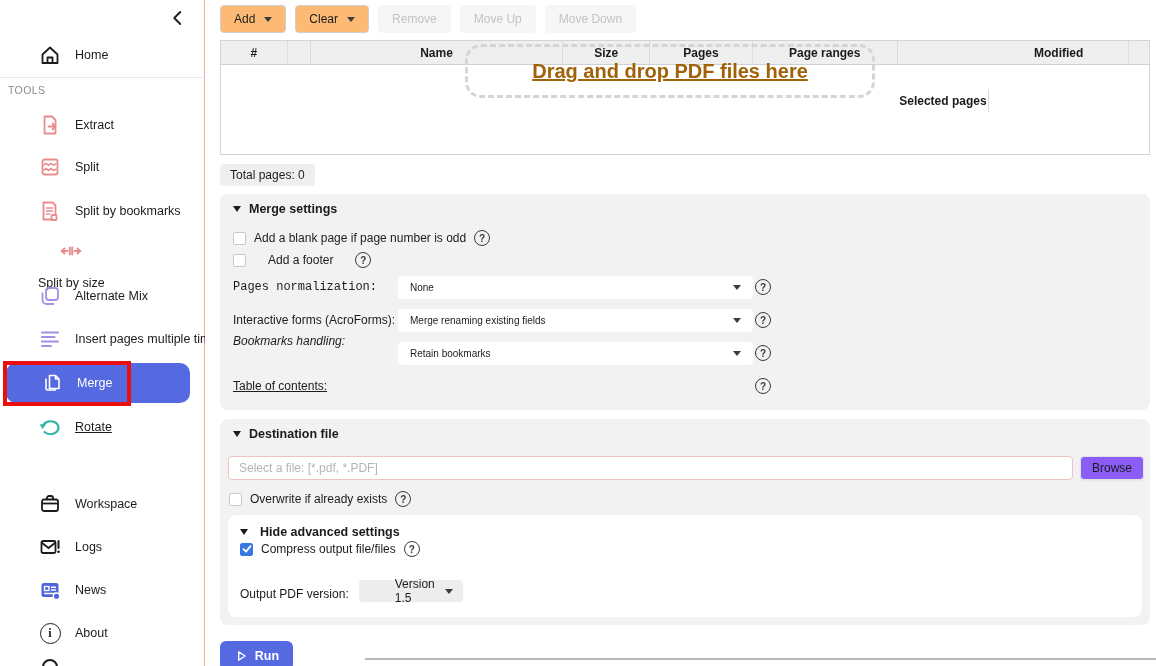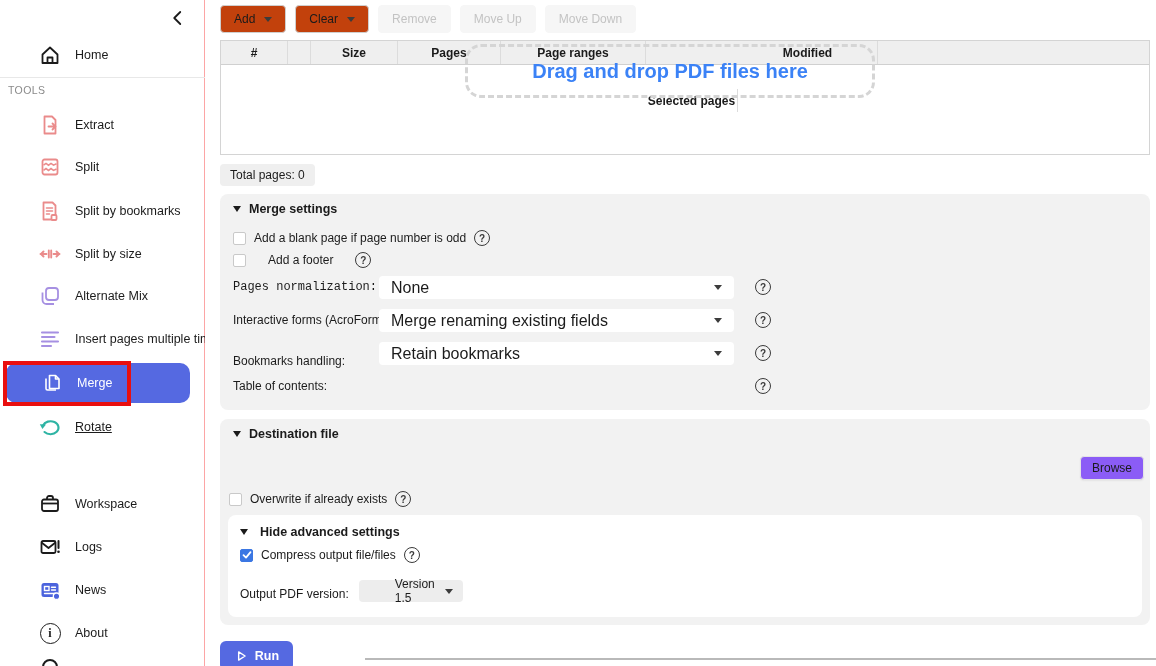--- a/index.html
+++ b/index.html
@@ -31,57 +31,57 @@
     border:4px solid #e90f0f; z-index:20; pointer-events:none; }
   .about-circle { width:21px; height:21px; border:1.8px solid #1b1b1b; border-radius:50%;
     display:flex; align-items:center; justify-content:center; font-size:12px;
     font-weight:bold; font-family:"Liberation Serif", serif; }
 
   
   .main { position:absolute; left:205px; top:0; width:951px; height:666px; background:#fff; }
 
   .toolbar { position:absolute; left:15px; top:5px; display:flex; gap:9px; }
   .tb-btn { height:28px; padding:0 13px; border-radius:4px; font-size:12px;
-    display:flex; align-items:center; gap:9px; background:#c2410c;
+    display:flex; align-items:center; gap:9px; background:#fdba74;
     border:1px solid #cfcfcf; cursor:pointer; }
   .tb-btn.disabled { background:#f6f6f6; border-color:#f6f6f6; color:#c3c3c3; }
   .caret { width:0; height:0; border-left:4px solid transparent;
     border-right:4px solid transparent; border-top:5px solid #3c3c3c; }
 
   .ftable { position:absolute; left:15px; top:40px; width:930px; height:115px;
     border:1px solid #d4d4d4; background:#fff; }
   .thead { display:flex; height:24px; background:#efefef; border-bottom:1px solid #d0d0d0; }
   .th { display:flex; align-items:center; justify-content:center; font-size:12px;
     font-weight:bold; border-right:1px solid #dcdcdc; height:100%; }
   .th:last-child { border-right:none; }
   .dropzone { position:absolute; left:260px; top:44px; width:410px; height:54px;
     border:3px dashed #d5d5d5; border-radius:16px; display:flex; align-items:center;
-    justify-content:center; color:#3b82f6; font-size:20px; font-weight:bold; }
+    justify-content:center; color:#a16207; font-size:20px; font-weight:bold;text-decoration:underline; }
 
   .total-badge { position:absolute; left:15px; top:164px; background:#efefef;
     border-radius:4px; padding:4px 10px; font-size:12px; }
 
   .panel { position:absolute; left:15px; width:930px; background:#f2f2f2; border-radius:8px; }
   .panel.merge { top:194px; height:216px; }
   .panel.dest  { top:419px; height:206px; }
   .sec-hdr { position:absolute; display:flex; align-items:center; gap:8px;
     font-size:12.5px; font-weight:bold; cursor:pointer; }
   .tri { width:0; height:0; border-left:4.5px solid transparent;
     border-right:4.5px solid transparent; border-top:6px solid #1b1b1b; }
   .cb-row { position:absolute; display:flex; align-items:center; gap:8px; font-size:12px; }
   .checkbox { width:13px; height:13px; border:1px solid #c9c9c9; border-radius:2px;
     background:#fff; cursor:pointer; display:flex; align-items:center; justify-content:center; }
   .checkbox.checked { background:#3b77e3; border-color:#3b77e3; }
   .help { width:16px; height:16px; border:1.4px solid #3a3a3a; border-radius:50%;
     display:flex; align-items:center; justify-content:center; font-size:10px;
     font-weight:bold; color:#3a3a3a; cursor:pointer; flex:0 0 16px; }
   .fld-label { position:absolute; left:13px; font-size:12px; line-height:23px; }
-  .dd { position:absolute; left:159px; width:355px; height:23px; background:#fff;
+  .dd { position:absolute; left:178px; width:355px; height:23px; background:#fff;
     border-radius:4px; display:flex; align-items:center; padding:0 12px;
-    font-size:16px; cursor:pointer; }
+    font-size:10px; cursor:pointer; }
   .dd .caret { margin-left:auto; }
   .dd-help { position:absolute; left:535px; }
 
   .dest-input { position:absolute; left:8px; top:37px; width:845px; height:24px;
     border:1px solid #f0c3c3; border-radius:4px; padding:0 10px; font-size:12px;
     font-family:"Liberation Sans", sans-serif; background:#fff; outline:none; }
   .dest-input::placeholder { color:#b5b5b5; }
   .browse-btn { position:absolute; left:860px; top:37px; width:64px; height:24px;
     background:#8b5cf6; border:1px solid #e4e4e4; border-radius:4px; font-size:12px;
     display:flex; align-items:center; justify-content:center; cursor:pointer;
@@ -151,21 +151,21 @@
     <span class="ic pink">
       <svg width="24" height="24" viewBox="0 0 24 24">
           <path d="M5.5 3.5h9l3 3v14h-12z" fill="none" stroke="currentColor" stroke-width="1.8" stroke-linejoin="round"></path>
           <path d="M8.5 9h6M8.5 12h6M8.5 15h3" stroke="currentColor" stroke-width="1.6" stroke-linecap="round"></path>
           <rect x="13.5" y="16" width="5" height="5" rx="1" fill="#fff" stroke="currentColor" stroke-width="1.8"></rect>
         </svg>
     </span>
     <span>Split by bookmarks</span>
   </div>
 
-  <div class="side-row" style="top:239px;">
+  <div class="side-row" style="top:239px;flex-direction:column;">
     <span class="ic pink">
       <svg width="24" height="24" viewBox="0 0 24 24" stroke="currentColor" fill="none" stroke-width="1.9" stroke-linecap="round" stroke-linejoin="round">
           <path d="M8.5 12h-6M5.5 9.5 3 12l2.5 2.5"></path>
           <path d="M10.8 8.5v7M13.2 8.5v7"></path>
           <path d="M15.5 12h6M18.5 9.5 21 12l-2.5 2.5"></path>
         </svg>
     </span>
     <span>Split by size</span>
   </div>
 
@@ -278,20 +278,21 @@
     </div>
     <div class="tb-btn disabled">
       <span>Move Down</span>
     </div>
   </div>
 
   <div class="ftable">
     <div class="thead">
       <div class="th" style="width:67px;">#</div>
       <div class="th" style="width:23px;"></div>
+      <div class="th" style="width:253px;">Name</div>
       <div class="th" style="width:87px;">Size</div>
       <div class="th" style="width:103px;">Pages</div>
       <div class="th" style="width:145px;">Page ranges</div>
       <div class="th" style="width:92px;margin-top:48px;">Selected pages</div>
       <div class="th" style="width:140px;">Modified</div>
       <div class="th" style="width:20px;"></div>
     </div>
   </div>
   <div class="dropzone">
     <span>Drag and drop PDF files here</span>
@@ -323,53 +324,54 @@
     </div>
     <span class="help dd-help" style="top:85px;">?</span>
 
     <div class="fld-label" style="top:115px;">Interactive forms (AcroForms):</div>
     <div class="dd" style="top:115px;">
       <span>Merge renaming existing fields</span>
       <span class="caret"></span>
     </div>
     <span class="help dd-help" style="top:118px;">?</span>
 
-    <div class="fld-label" style="top:156px;">Bookmarks handling:</div>
+    <div class="fld-label" style="top:136px;font-style:italic;">Bookmarks handling:</div>
     <div class="dd" style="top:148px;">
       <span>Retain bookmarks</span>
       <span class="caret"></span>
     </div>
     <span class="help dd-help" style="top:151px;">?</span>
 
-    <div class="fld-label" style="top:181px;">Table of contents:</div>
+    <div class="fld-label" style="top:181px;text-decoration:underline;">Table of contents:</div>
     <span class="help dd-help" style="top:184px;">?</span>
   </section>
 
   <section class="panel dest">
     <div class="sec-hdr" style="left:13px; top:8px;">
       <span class="tri"></span>
       <span>Destination file</span>
     </div>
 
+    <input class="dest-input" type="text" placeholder="Select a file: [*.pdf, *.PDF]" style="">
     <div class="browse-btn">
       <span>Browse</span>
     </div>
 
     <div class="cb-row" style="left:9px; top:72px;">
       <span class="checkbox"></span>
       <span>Overwrite if already exists</span>
       <span class="help">?</span>
     </div>
 
     <div class="adv-panel">
       <div class="sec-hdr" style="left:12px; top:10px;gap:12px;">
         <span class="tri"></span>
         <span>Hide advanced settings</span>
       </div>
-      <div class="cb-row" style="left:12px; top:32px;">
+      <div class="cb-row" style="left:12px; top:26px;">
         <span class="checkbox checked">
           <svg width="10" height="10" viewBox="0 0 10 10">
               <polyline points="1.5,5.2 4,7.6 8.5,2.2" fill="none" stroke="#fff" stroke-width="1.8" stroke-linecap="round" stroke-linejoin="round"></polyline>
             </svg>
         </span>
         <span>Compress output file/files</span>
         <span class="help">?</span>
       </div>
       <div class="cb-row" style="left:12px; top:68px;">
         <span>Output PDF version:</span>

